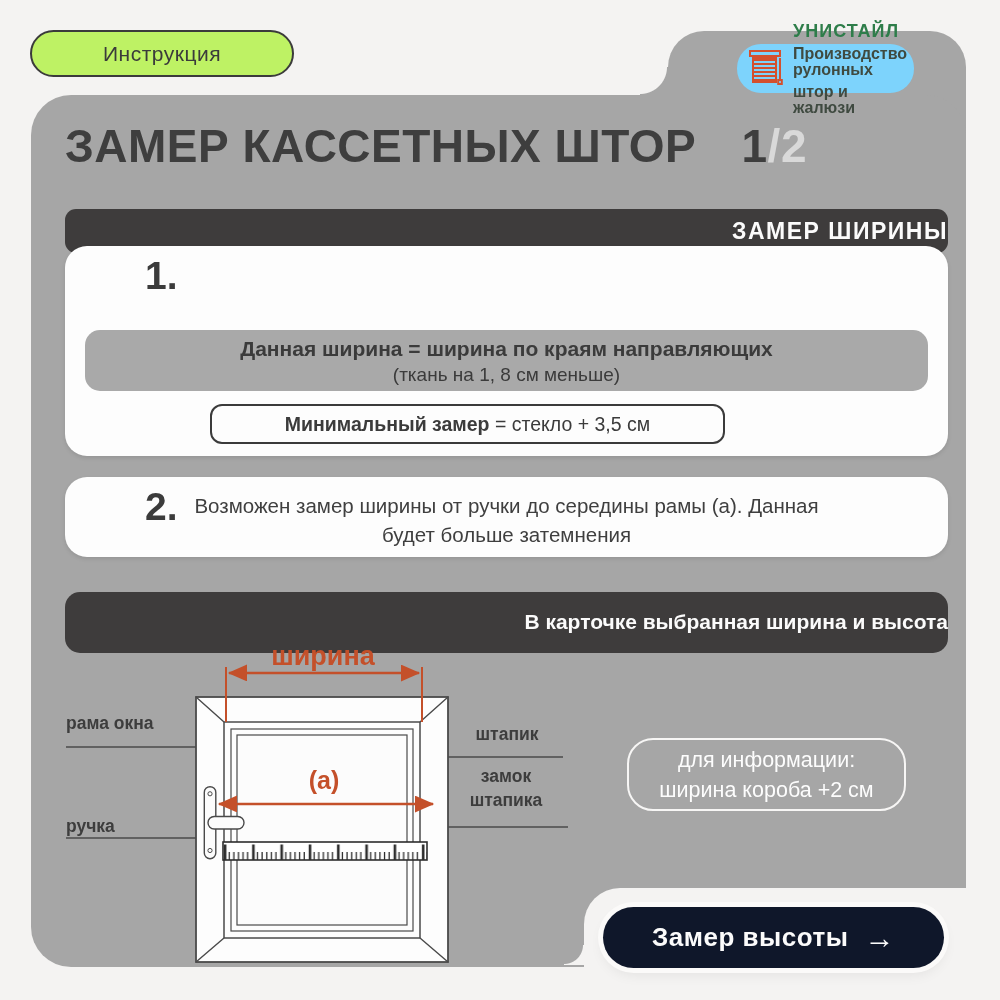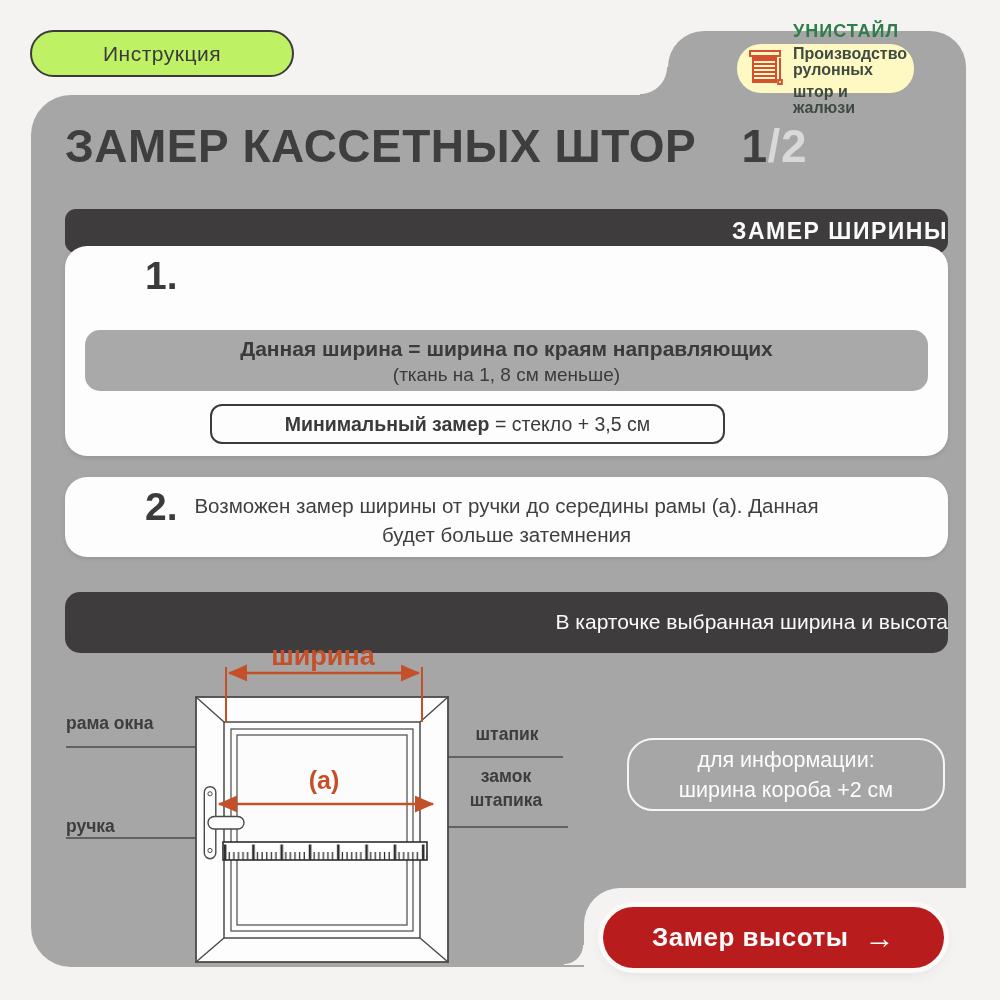--- a/index.html
+++ b/index.html
@@ -9,21 +9,21 @@
   
   .instr-btn{position:absolute;left:30px;top:30px;width:260px;height:43px;
     border:2px solid #3b3b3b;border-radius:24px;background:#bef264;
     display:flex;align-items:center;justify-content:center;
     font-size:21px;color:#3b3b3b;font-weight:500;letter-spacing:.5px;}
 
   .logo-tab{position:absolute;left:668px;top:31px;width:298px;height:110px;
     background:#a6a6a6;border-radius:36px 36px 0 0;}
   .fillet-tab{position:absolute;left:640px;top:67px;width:28px;height:28px;
     background:radial-gradient(circle 28px at 0px 0px,#f4f3f2 0 26.5px,#a6a6a6 27.5px);}
-  .logo{position:absolute;left:737px;top:44px;width:177px;height:49px;background:#fef9c3;
+  .logo{position:absolute;left:737px;top:44px;width:177px;height:49px;background:#7dd3fc;
     border-radius:24px;display:flex;align-items:center;padding:0 0 0 12px;box-sizing:border-box;}
   .logo-icon{width:36px;height:38px;flex:0 0 auto;margin-right:8px;}
   .logo-texts{display:flex;flex-direction:column;line-height:1;}
   .logo-name{color:#2e7d4a;font-weight:700;font-size:18px;letter-spacing:1px;}
   .logo-tag{color:#3f4a40;font-weight:700;font-size:16px;margin-top:6px;}
 
   
   .panel{position:absolute;left:31px;top:95px;width:935px;height:872px;
     background:#a6a6a6;border-radius:40px;}
   .notch{position:absolute;left:584px;top:888px;width:420px;height:120px;
@@ -32,21 +32,21 @@
     background:radial-gradient(circle 20px at 0px 0px,#a6a6a6 0 18.5px,#f4f3f2 19.5px);}
 
   .title{position:absolute;left:65px;top:119px;width:883px;font-size:46px;font-weight:700;
     color:#3e3e3e;letter-spacing:.5px;white-space:nowrap;}
   .title .pg{margin-left:32px;}
   .title .pg-rest{color:#d9d9d9;}
 
   .bar{position:absolute;left:65px;width:883px;background:#3e3c3c;color:#fbfbfb;
     display:flex;flex-direction:column;align-items:flex-end;justify-content:center;margin-top:20px;}
   .bar-width{top:189px;height:44px;border-radius:11px;font-size:23px;font-weight:700;letter-spacing:1.5px;}
-  .bar-card{top:572px;height:61px;border-radius:15px;font-size:21px;font-weight:400;line-height:28.5px;}
+  .bar-card{top:572px;height:61px;border-radius:15px;font-size:21px;font-weight:700;line-height:28.5px;}
 
   .white-box{position:absolute;left:65px;width:883px;background:#fdfdfd;border-radius:22px;
     box-shadow:0 2px 4px rgba(0,0,0,.10);}
   .box1{top:246px;height:210px;}
   .box2{top:477px;height:80px;}
   .step-num{position:absolute;left:80px;top:8px;font-size:39px;font-weight:700;color:#3b3b3b;}
   .step-text{position:absolute;left:0;top:14px;width:100%;text-align:center;
     font-size:20.5px;color:#3f3f3f;line-height:29px;font-weight:400;}
   .gray-note{position:absolute;left:20px;top:84px;width:843px;height:61px;background:#a9a9a9;
     border-radius:15px;display:flex;flex-direction:column;align-items:center;justify-content:center;color:#3b3b3b;}
@@ -62,25 +62,25 @@
   .dlabel{position:absolute;color:#3d3d3d;font-weight:700;font-size:17.5px;line-height:24px;}
   .olabel{position:absolute;color:#c4502a;font-weight:700;text-align:center;}
   .lbl-width{left:224px;top:641px;width:198px;font-size:27px;}
   .lbl-a{left:300px;top:766px;width:48px;font-size:25px;}
   .lbl-frame{left:66px;top:711px;}
   .lbl-handle{left:66px;top:802px;margin-top:12px;}
   .lbl-bead{left:448px;top:722px;width:118px;text-align:center;}
   .lbl-lock{left:441px;top:764px;width:130px;text-align:center;}
 
   
-  .info-box{position:absolute;left:627px;top:738px;width:318px;height:73px;box-sizing:border-box;
+  .info-box{position:absolute;left:627px;top:738px;width:279px;height:73px;box-sizing:border-box;
     border:2.5px solid #f7f6f5;border-radius:26px;color:#fdfdfd;
     display:flex;flex-direction:column;align-items:center;justify-content:center;
     font-size:21.5px;font-weight:500;line-height:30px;}
-  .height-btn{position:absolute;left:603px;top:907px;width:341px;height:61px;background:#b91c1c;
+  .height-btn{position:absolute;left:603px;top:907px;width:341px;height:61px;background:#0f172a;
     border:none;border-radius:31px;color:#fbfbfb;display:flex;align-items:center;justify-content:center;
     font-family:"Liberation Sans",sans-serif;font-size:26px;font-weight:600;letter-spacing:.5px;cursor:pointer;
     box-shadow:0 0 0 5px #fbfaf9,0 6px 14px rgba(0,0,0,.08);}
   .height-btn .arr{font-weight:400;font-size:30px;margin-left:16px;line-height:0;}
 </style>
 </head>
 <body>
 
 <div class="stage">
 

